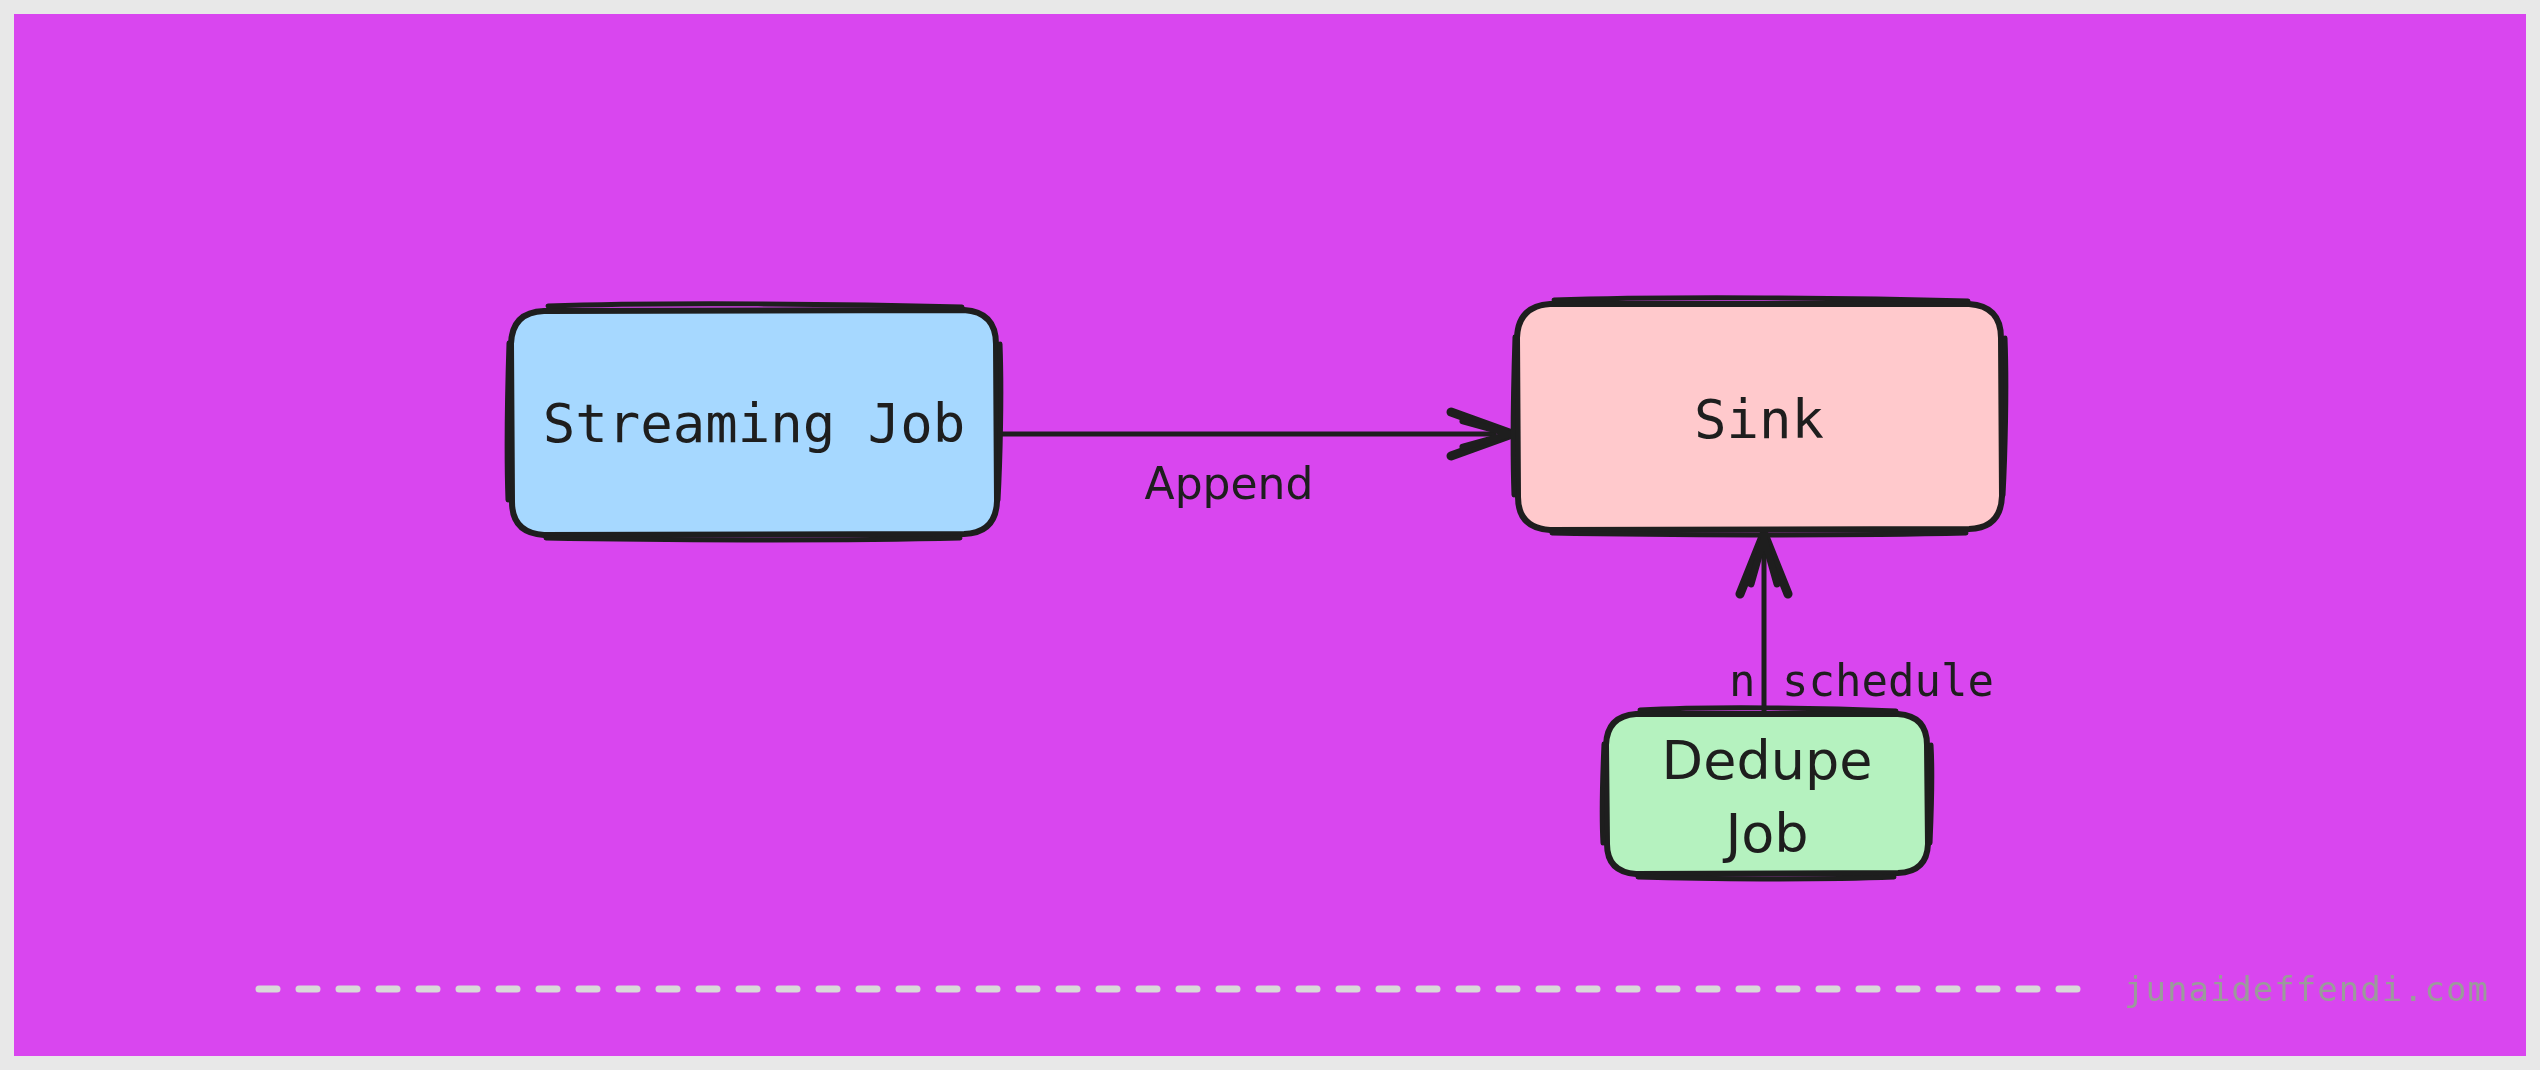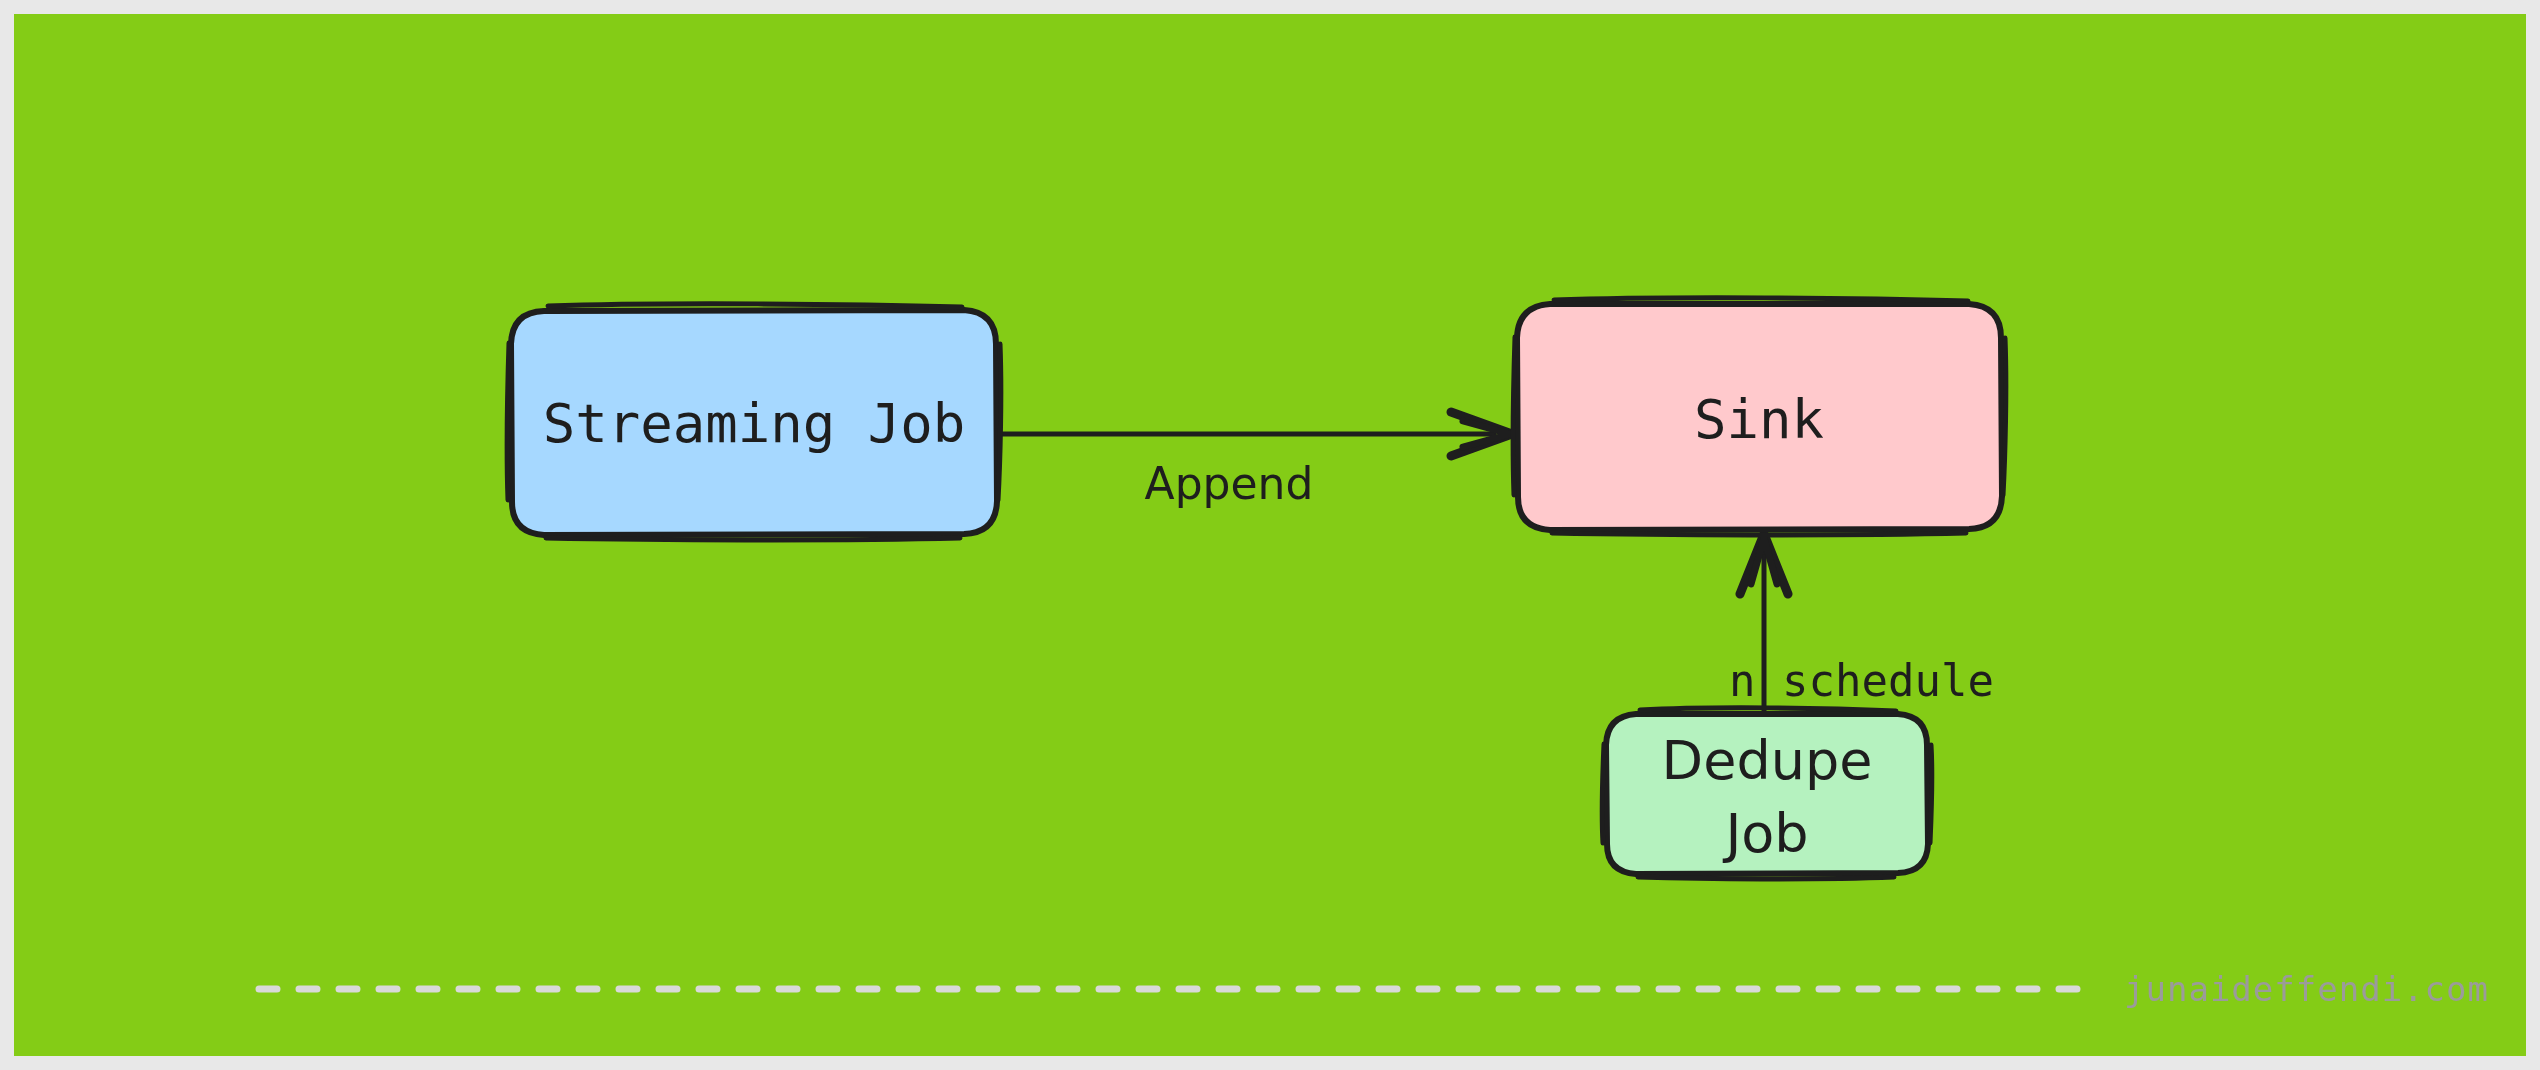--- a/index.html
+++ b/index.html
@@ -12,21 +12,21 @@
     width: 2540px;
     height: 1070px;
     overflow: hidden;
     font-family: "DejaVu Sans", sans-serif;
   }
 
   #canvas {
     position: relative;
     width: 2540px;
     height: 1070px;
-    background: #84cc16;
+    background: #d946ef;
     box-sizing: border-box;
     border: 14px solid #e8e8e8;
   }
 
   #diagram-svg {
     position: absolute;
     left: 0;
     top: 0;
     width: 2540px;
     height: 1070px;

